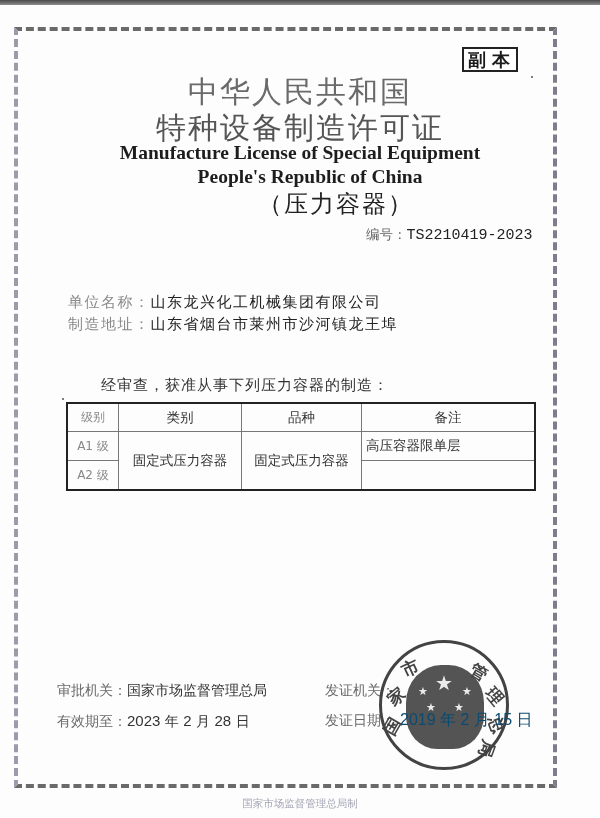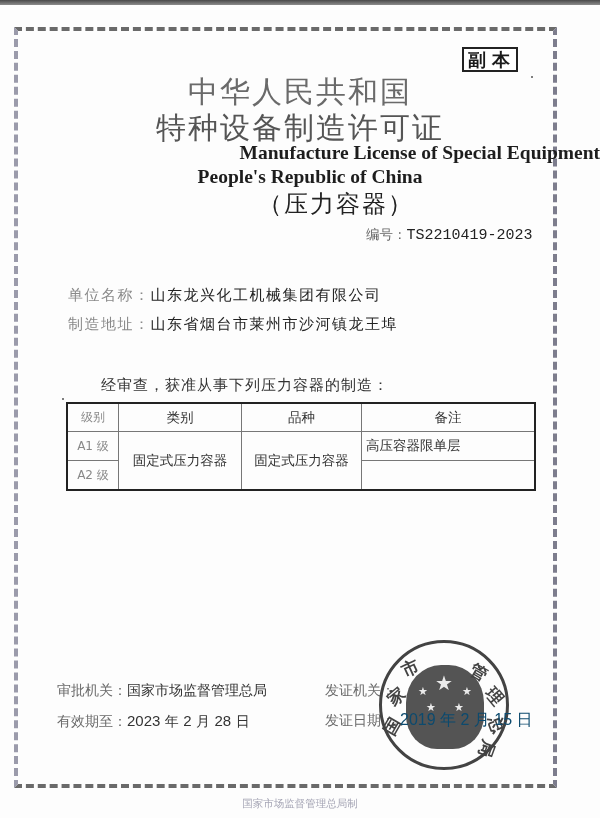--- a/index.html
+++ b/index.html
@@ -34,42 +34,42 @@
   }
   .t1 {
     position: absolute; left: 0; width: 600px; top: 72px; text-align: center;
     font-family: Liberation Mono, monospace; font-size: 30px; color: #6a6a6a; letter-spacing: 2px;
   }
   .t2 {
     position: absolute; left: 0; width: 600px; top: 108px; text-align: center;
     font-family: "DejaVu Sans", sans-serif; font-size: 30px; color: #555; letter-spacing: 2px;
   }
   .t3 {
-    position: absolute; left: 0; width: 600px; top: 142px; text-align: right;
+    position: absolute; left: 0; width: 600px; top: 142px; text-align: center;
     font-family: "Liberation Serif", serif; font-size: 19.5px; font-weight: bold; color: #1d1d1d;
   }
   .t4 {
     position: absolute; left: 0; width: 600px; top: 166px; text-align: center;
     font-family: "Liberation Serif", serif; font-size: 19.5px; font-weight: bold; color: #1d1d1d; padding-left: 10px;
   }
   .t5 {
     position: absolute; left: 0; width: 600px; top: 188px; text-align: center;
     font-family: "DejaVu Sans", sans-serif; font-size: 24px; color: #222; letter-spacing: 2px; padding-left: 36px;
   }
   .cert-no {
     position: absolute; left: 366px; top: 226px; font-size: 13.5px; color: #222;
   }
   .cert-no .lbl { color: #666; font-family: "DejaVu Sans", sans-serif; }
   .cert-no .val { font-family: "Liberation Mono", monospace; font-size: 15px; }
   .field {
     position: absolute; left: 68px; font-size: 15px; color: #222;
     font-family: "DejaVu Sans", sans-serif; letter-spacing: 1.5px;
   }
   .field .lbl { color: #8a8a8a; }
-  .f1 { top: 286px; }
+  .f1 { top: 293px; }
   .f2 { top: 315px; }
   .approval {
     position: absolute; left: 101px; top: 376px; font-size: 15px; color: #333;
     font-family: "DejaVu Sans", sans-serif; letter-spacing: 1px;
   }
   table.scope {
     position: absolute; left: 66px; top: 402px; width: 470px;
     border-collapse: collapse; font-family: "DejaVu Sans", sans-serif; font-size: 13.5px; color: #333;
   }
   table.scope td, table.scope th {

